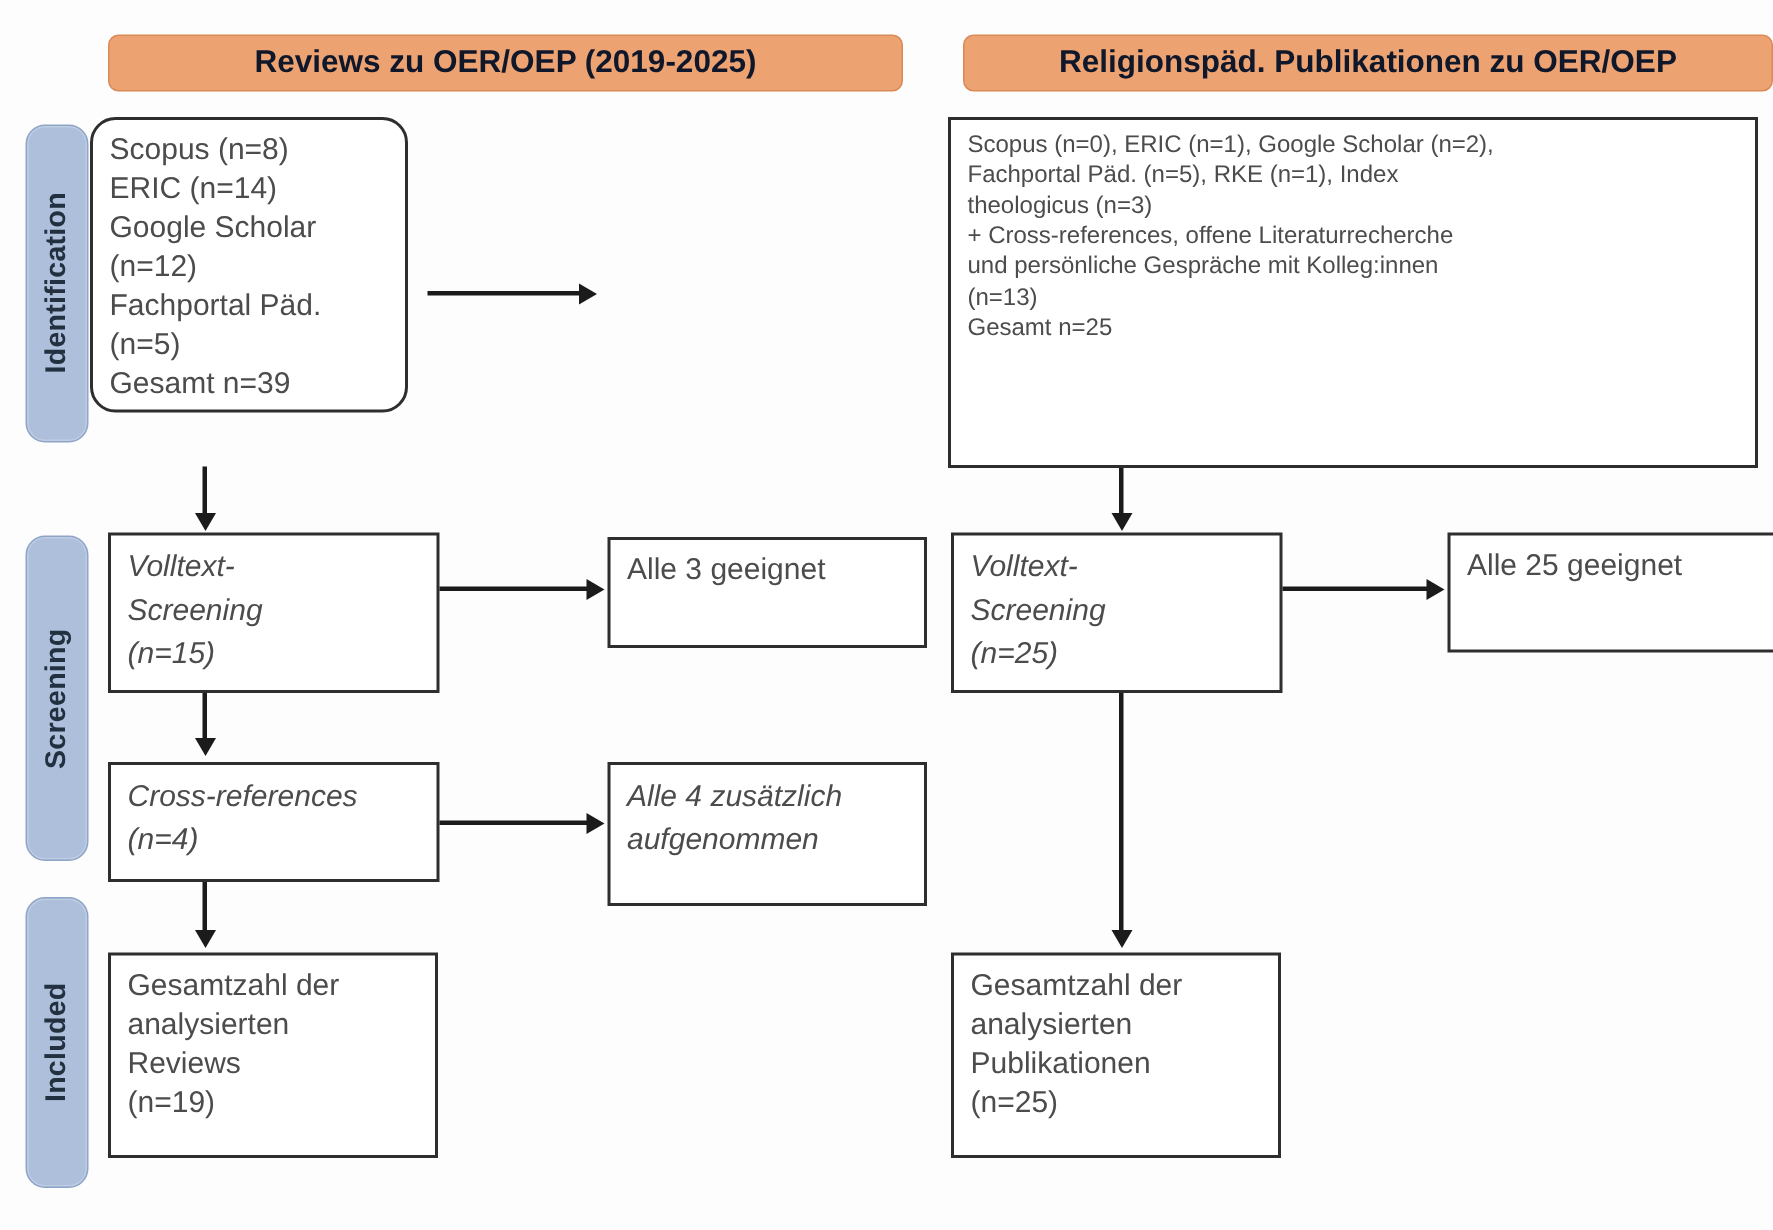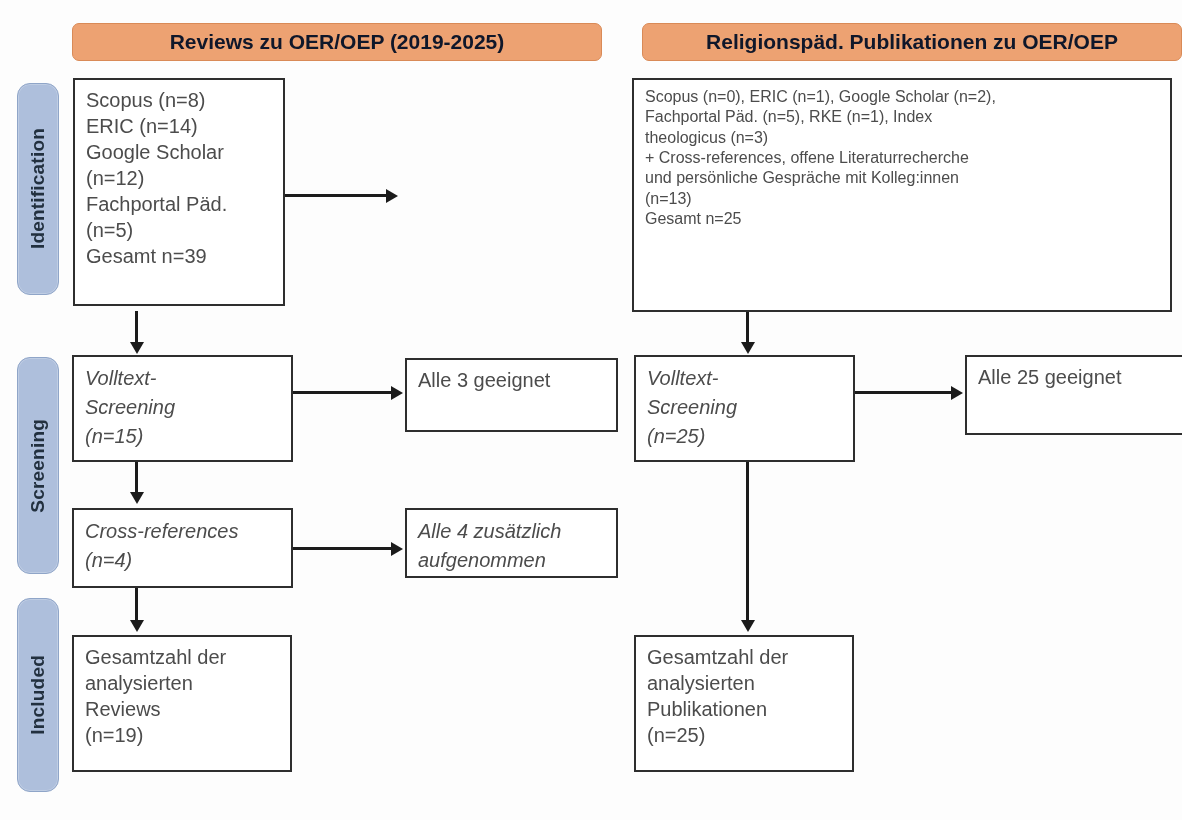--- a/index.html
+++ b/index.html
@@ -124,21 +124,21 @@
     <span>Included</span>
   </div>
 
   <div class="col-header" style="left:72px; top:23px; width:528px;">
     <span>Reviews zu OER/OEP (2019-2025)</span>
   </div>
   <div class="col-header" style="left:630px; top:23px; width:538px;margin-left:12px;">
     <span>Religionspäd. Publikationen zu OER/OEP</span>
   </div>
 
-  <div class="flow-box" style="left:73px; top:78px; width:212px; height:228px;">
+  <div class="flow-box" style="left:60px; top:78px; width:212px; height:197px;border-radius:17px;">
     <span class="txt">Scopus (n=8)
 ERIC (n=14)
 Google Scholar
 (n=12)
 Fachportal Päd.
 (n=5)
 Gesamt n=39</span>
   </div>
 
 
@@ -162,21 +162,21 @@
   <div class="arrow-right" style="left:391px; top:386px;"></div>
 
   <div class="conn-v" style="left:135px; top:462px; height:32px;"></div>
   <div class="arrow-down" style="left:130px; top:492px;"></div>
 
   <div class="flow-box compact" style="left:72px; top:508px; width:221px; height:80px;">
     <span class="txt">Cross-references
 (n=4)</span>
   </div>
 
-  <div class="flow-box compact" style="left:405px; top:508px; width:213px; height:70px;">
+  <div class="flow-box compact" style="left:405px; top:508px; width:213px; height:96px;">
     <span class="txt">Alle 4 zusätzlich
 aufgenommen</span>
   </div>
 
   <div class="conn-h" style="left:293px; top:547px; width:99px;"></div>
   <div class="arrow-right" style="left:391px; top:542px;"></div>
 
   <div class="conn-v" style="left:135px; top:588px; height:34px;"></div>
   <div class="arrow-down" style="left:130px; top:620px;"></div>
 

